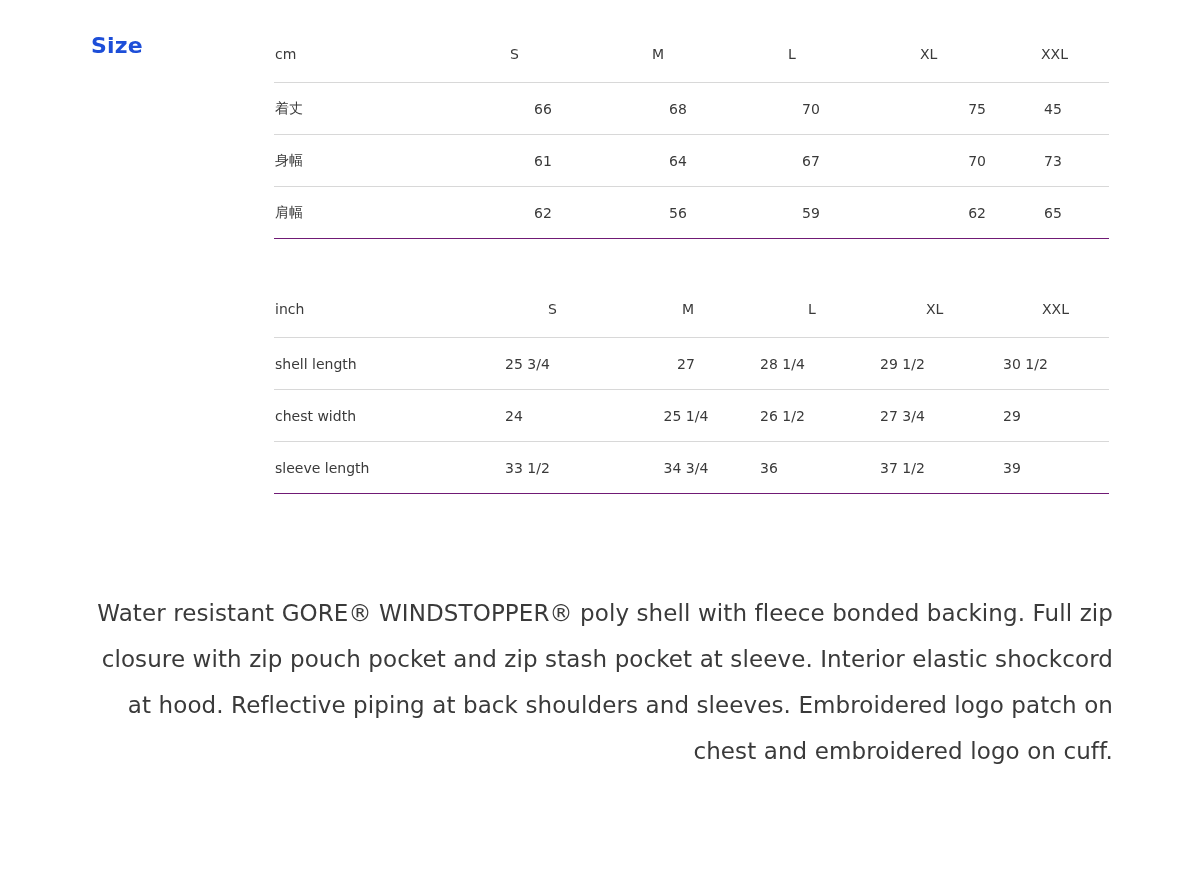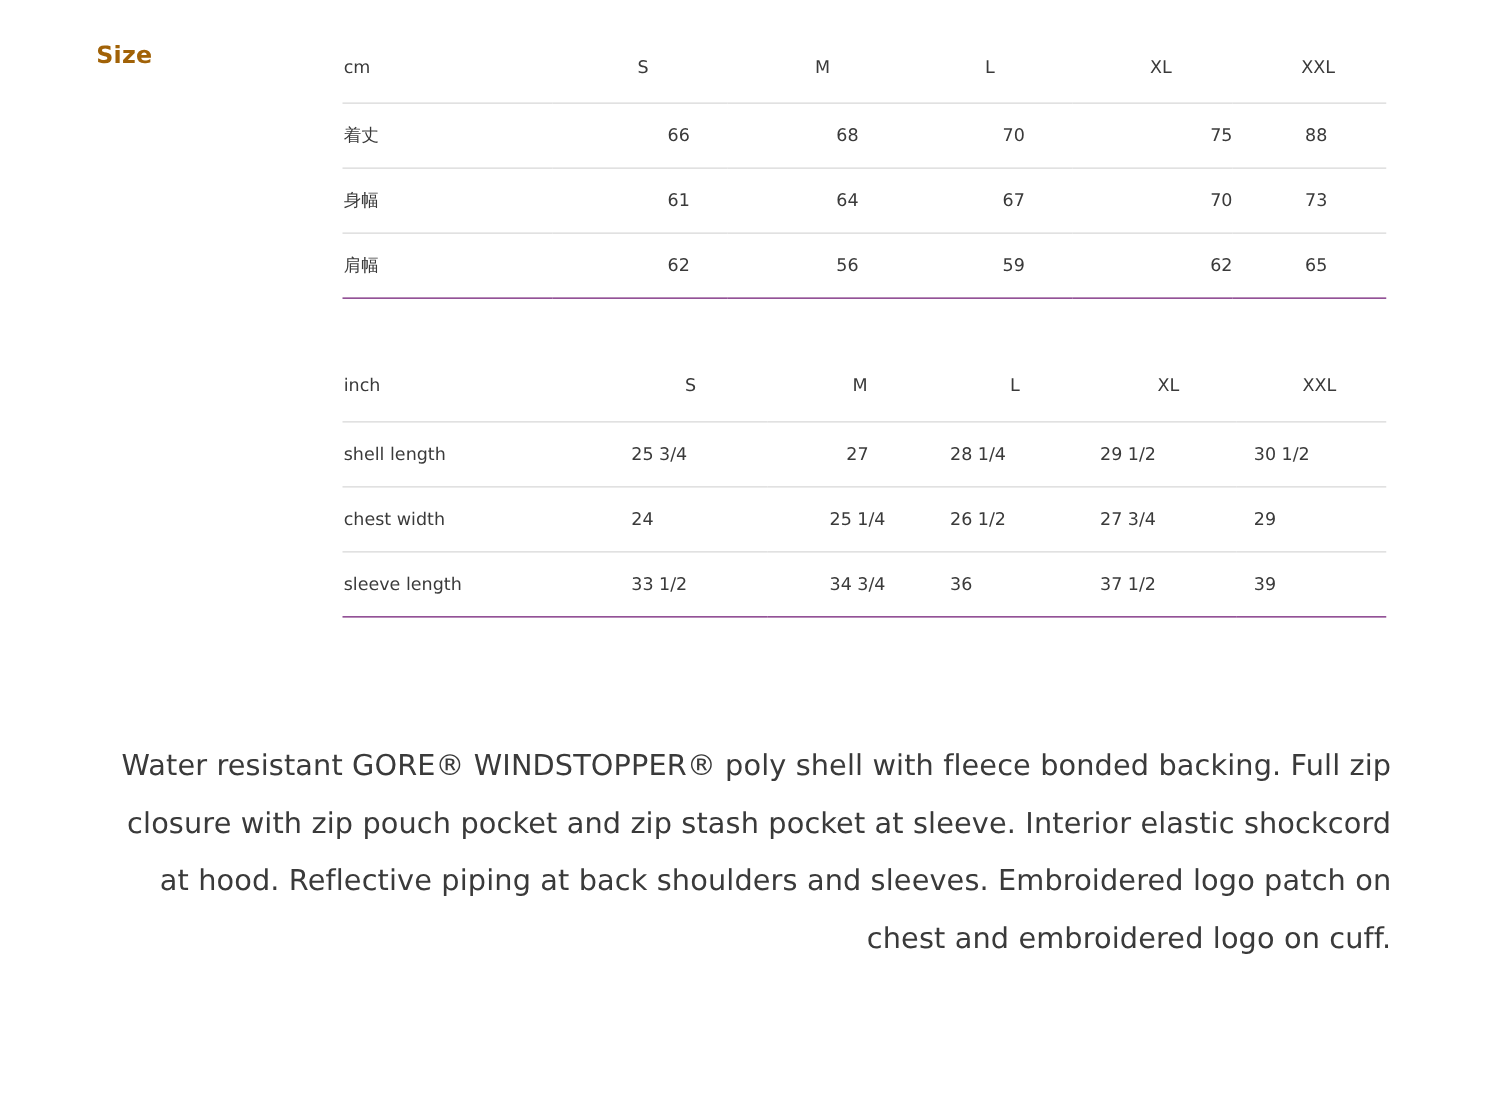--- a/index.html
+++ b/index.html
@@ -17,25 +17,25 @@
   .page {
     position: relative;
     width: 1200px;
     height: 877px;
     box-sizing: border-box;
   }
 
   
   .size-label {
     position: absolute;
-    left: 77px;
+    left: 91px;
     top: 33px;
-    font-size: 19px;
+    font-size: 22px;
     font-weight: bold;
-    color: #a16207;
+    color: #1d4ed8;
     letter-spacing: 0.2px;
   }
 
   
   .tables {
     position: absolute;
     left: 274px;
     top: 33px;
     width: 835px;
   }
@@ -151,21 +151,21 @@
           <th class="h5">XXL</th>
         </tr>
       </thead>
       <tbody>
         <tr>
           <td class="l0 jp">着丈</td>
           <td class="v1">66</td>
           <td class="v2">68</td>
           <td class="v3">70</td>
           <td class="v4">75</td>
-          <td class="v5">88</td>
+          <td class="v5">45</td>
         </tr>
         <tr>
           <td class="l0 jp">身幅</td>
           <td class="v1">61</td>
           <td class="v2">64</td>
           <td class="v3">67</td>
           <td class="v4">70</td>
           <td class="v5">73</td>
         </tr>
         <tr>

